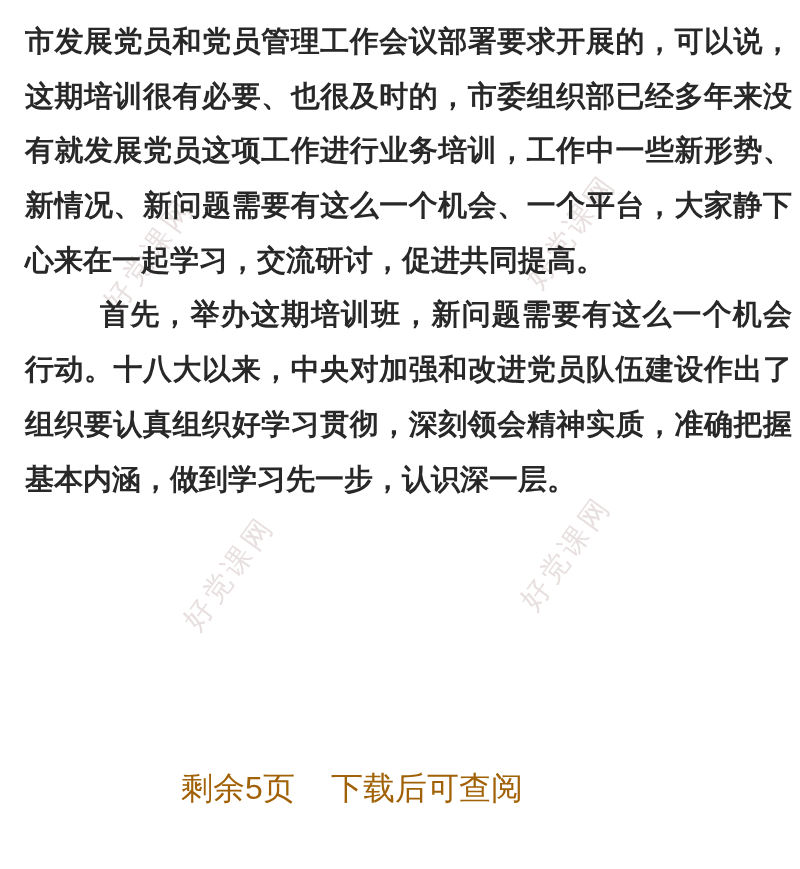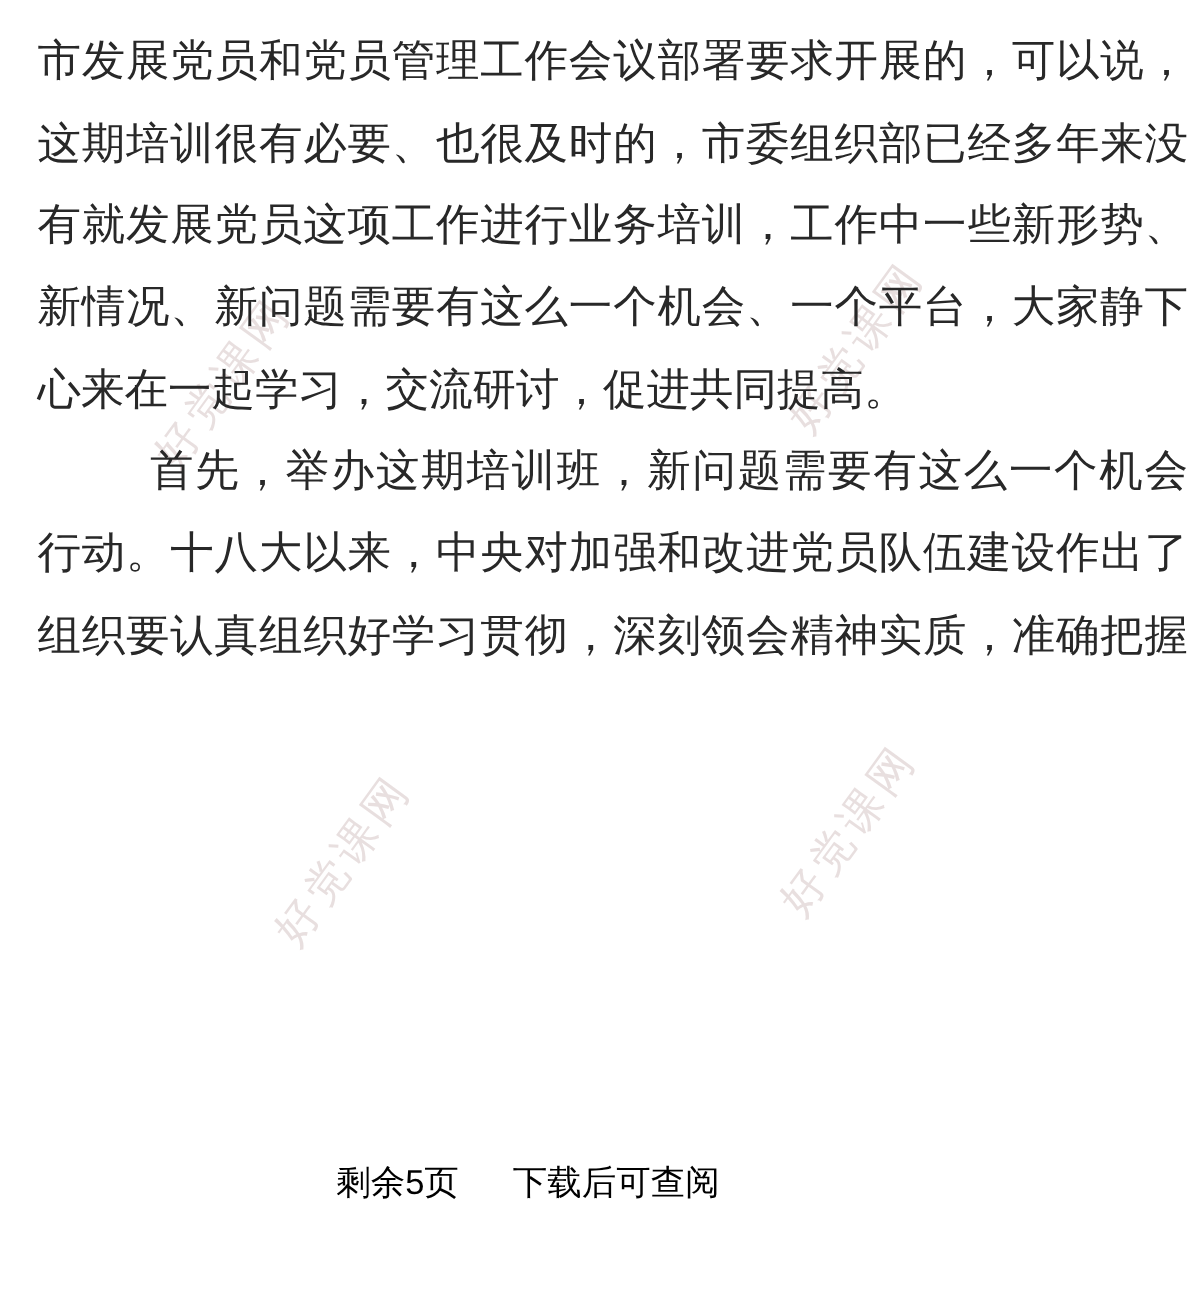--- a/index.html
+++ b/index.html
@@ -37,21 +37,21 @@
   .wm-4 { left: 497px; top: 535px; }
   
   .text-block {
     position: absolute;
     left: 25px;
     top: 14px;
     width: 767px;
     z-index: 2;
     color: #282828;
     font-size: 29px;
-    font-weight: 400;
+    font-weight: 700;
   }
   .line {
     height: 54.7px;
     line-height: 54.7px;
     text-align: justify;
     text-align-last: justify;
     white-space: nowrap;
     overflow: visible;
   }
   .line.last {
@@ -60,23 +60,23 @@
   }
   .line.indent { text-indent: 75px; }
   
   .footer {
     position: absolute;
     left: 0;
     top: 768px;
     width: 704px;          
     text-align: center;
     z-index: 2;
-    font-size: 23px;
+    font-size: 32px;
     line-height: 40px;
-    color: #000000;
+    color: #a16207;
     font-family: "Liberation Sans", sans-serif;
   }
   .footer .hint { margin-left: 36px; }
 </style>
 </head>
 <body>
 
 <div class="page">
 
   <div class="watermark-layer">
@@ -88,19 +88,20 @@
 
   <div class="text-block">
     <div class="line">市发展党员和党员管理工作会议部署要求开展的，可以说，</div>
     <div class="line">这期培训很有必要、也很及时的，市委组织部已经多年来没</div>
     <div class="line">有就发展党员这项工作进行业务培训，工作中一些新形势、</div>
     <div class="line">新情况、新问题需要有这么一个机会、一个平台，大家静下</div>
     <div class="line last">心来在一起学习，交流研讨，促进共同提高。</div>
     <div class="line indent">首先，举办这期培训班，新问题需要有这么一个机会</div>
     <div class="line">行动。十八大以来，中央对加强和改进党员队伍建设作出了</div>
     <div class="line">组织要认真组织好学习贯彻，深刻领会精神实质，准确把握</div>
+    <div class="line last">基本内涵，做到学习先一步，认识深一层。</div>
   </div>
 
   <div class="footer">
     <span>剩余5页</span><span class="hint">下载后可查阅</span>
   </div>
 
 </div>
 
 </body></html>

